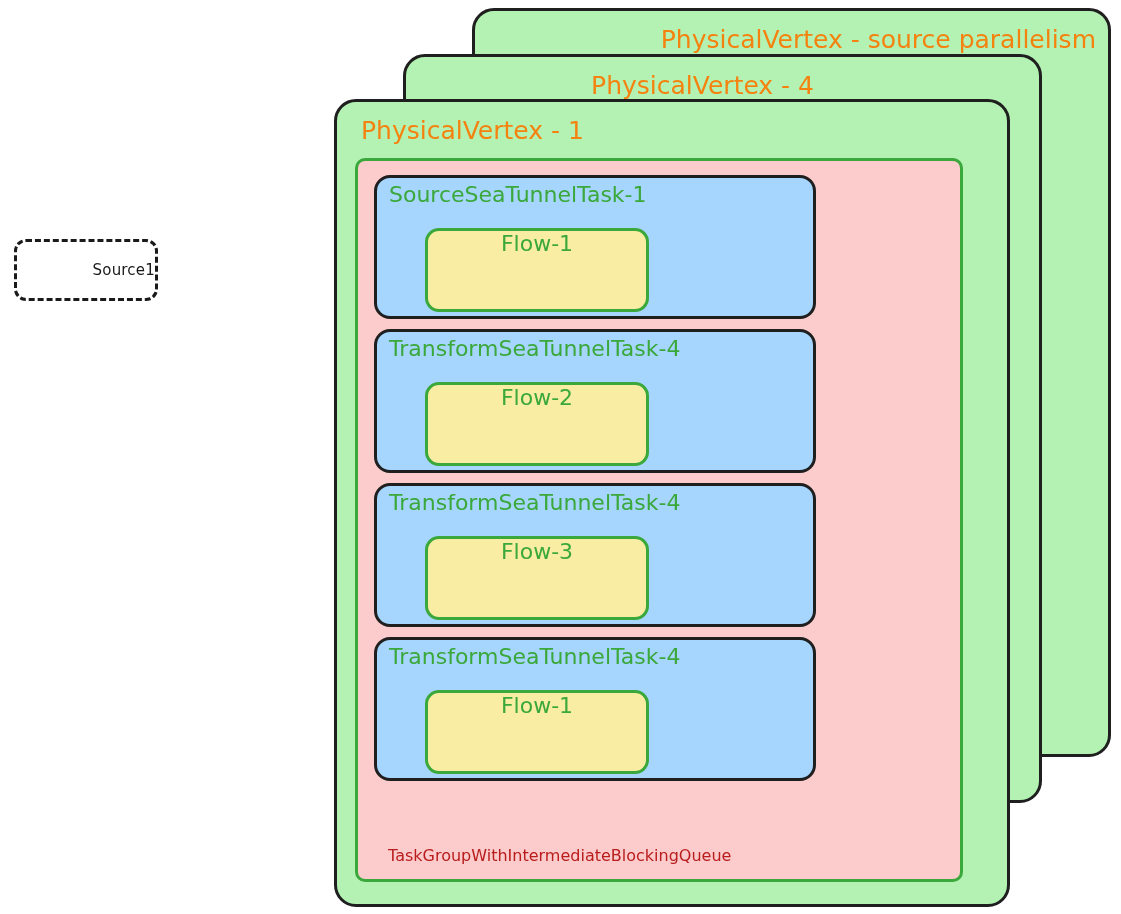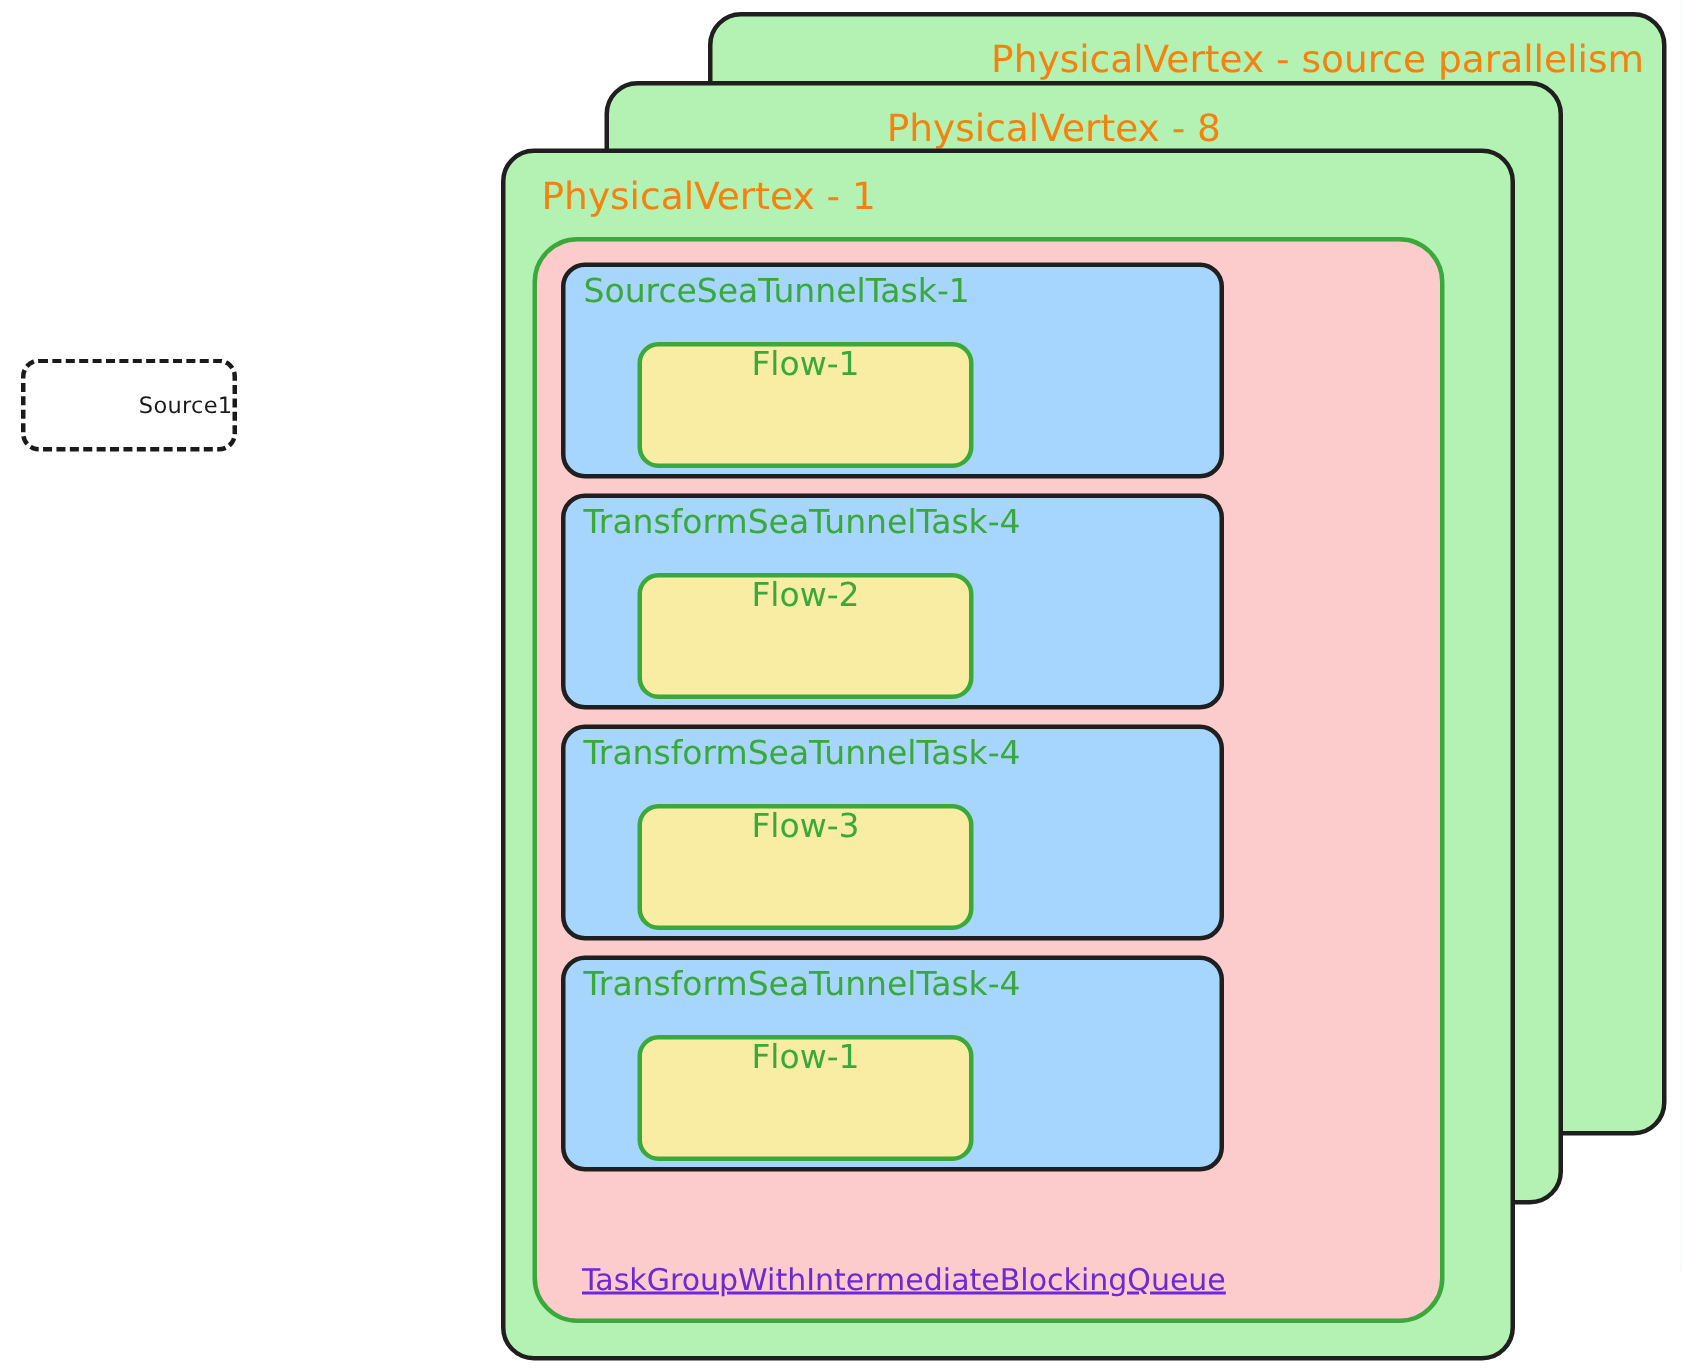--- a/index.html
+++ b/index.html
@@ -102,33 +102,32 @@
   }
 
   
   .task-group {
     position: absolute;
     left: 18px;
     top: 56px;
     width: 608px;
     height: 724px;
     border: 3px solid #3aa83a;
-    border-radius: 30px;
+    border-radius: 10px;
     background: #fccbcb;
     box-sizing: border-box;
   }
   .task-group-label {
     position: absolute;
     left: 30px;
     bottom: 14px;
-    font-size: 20px;
-    color: #6d28d9;
+    font-size: 16px;
+    color: #b91c1c;
     white-space: nowrap;
     font-family: "DejaVu Sans", sans-serif;
-    text-decoration: underline;
   }
 
   
   .task-list {
     position: absolute;
     left: 16px;
     top: 14px;
     width: 442px;
   }
   .task-box {
@@ -179,21 +178,21 @@
 
   <div class="source-node">
     <span class="label">Source1</span>
   </div>
 
   <div class="vertex-card card-3">
     <span class="vertex-title">PhysicalVertex - source parallelism</span>
   </div>
 
   <div class="vertex-card card-2">
-    <span class="vertex-title">PhysicalVertex - 8</span>
+    <span class="vertex-title">PhysicalVertex - 4</span>
   </div>
 
   <div class="vertex-card card-1">
     <span class="vertex-title">PhysicalVertex - 1</span>
 
     <div class="task-group">
 
       <div class="task-list">
 
         <div class="task-box">

